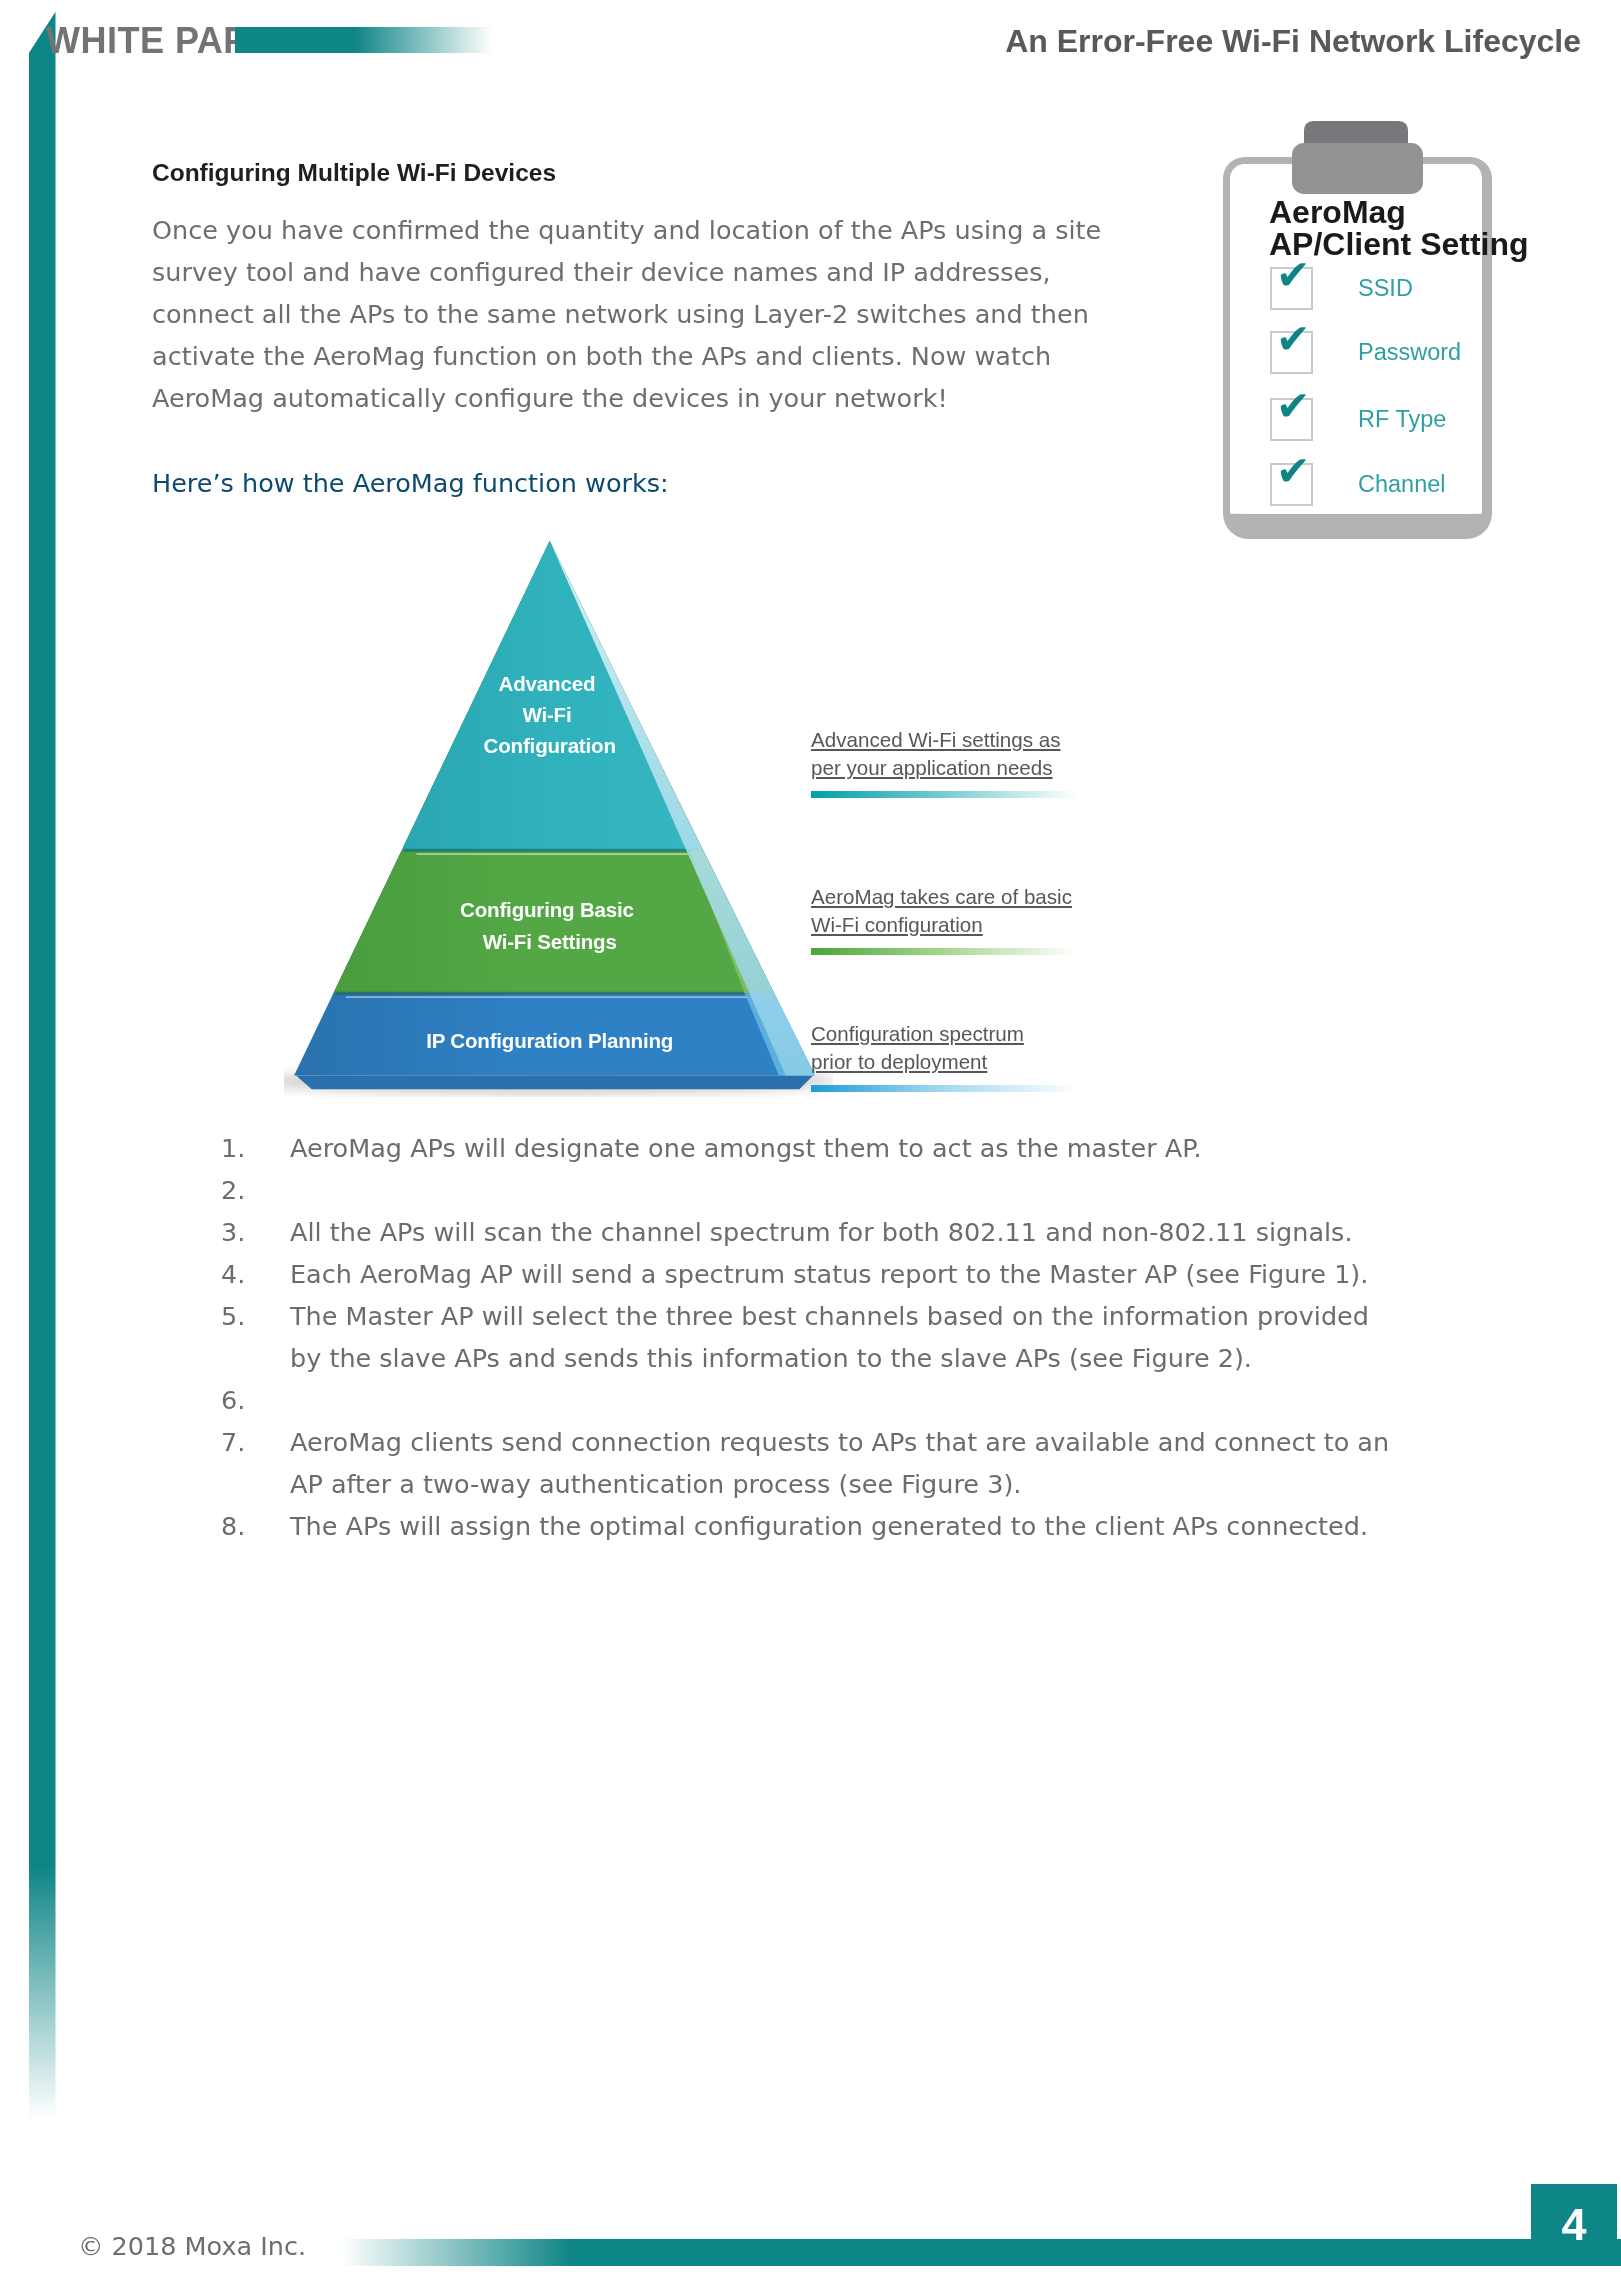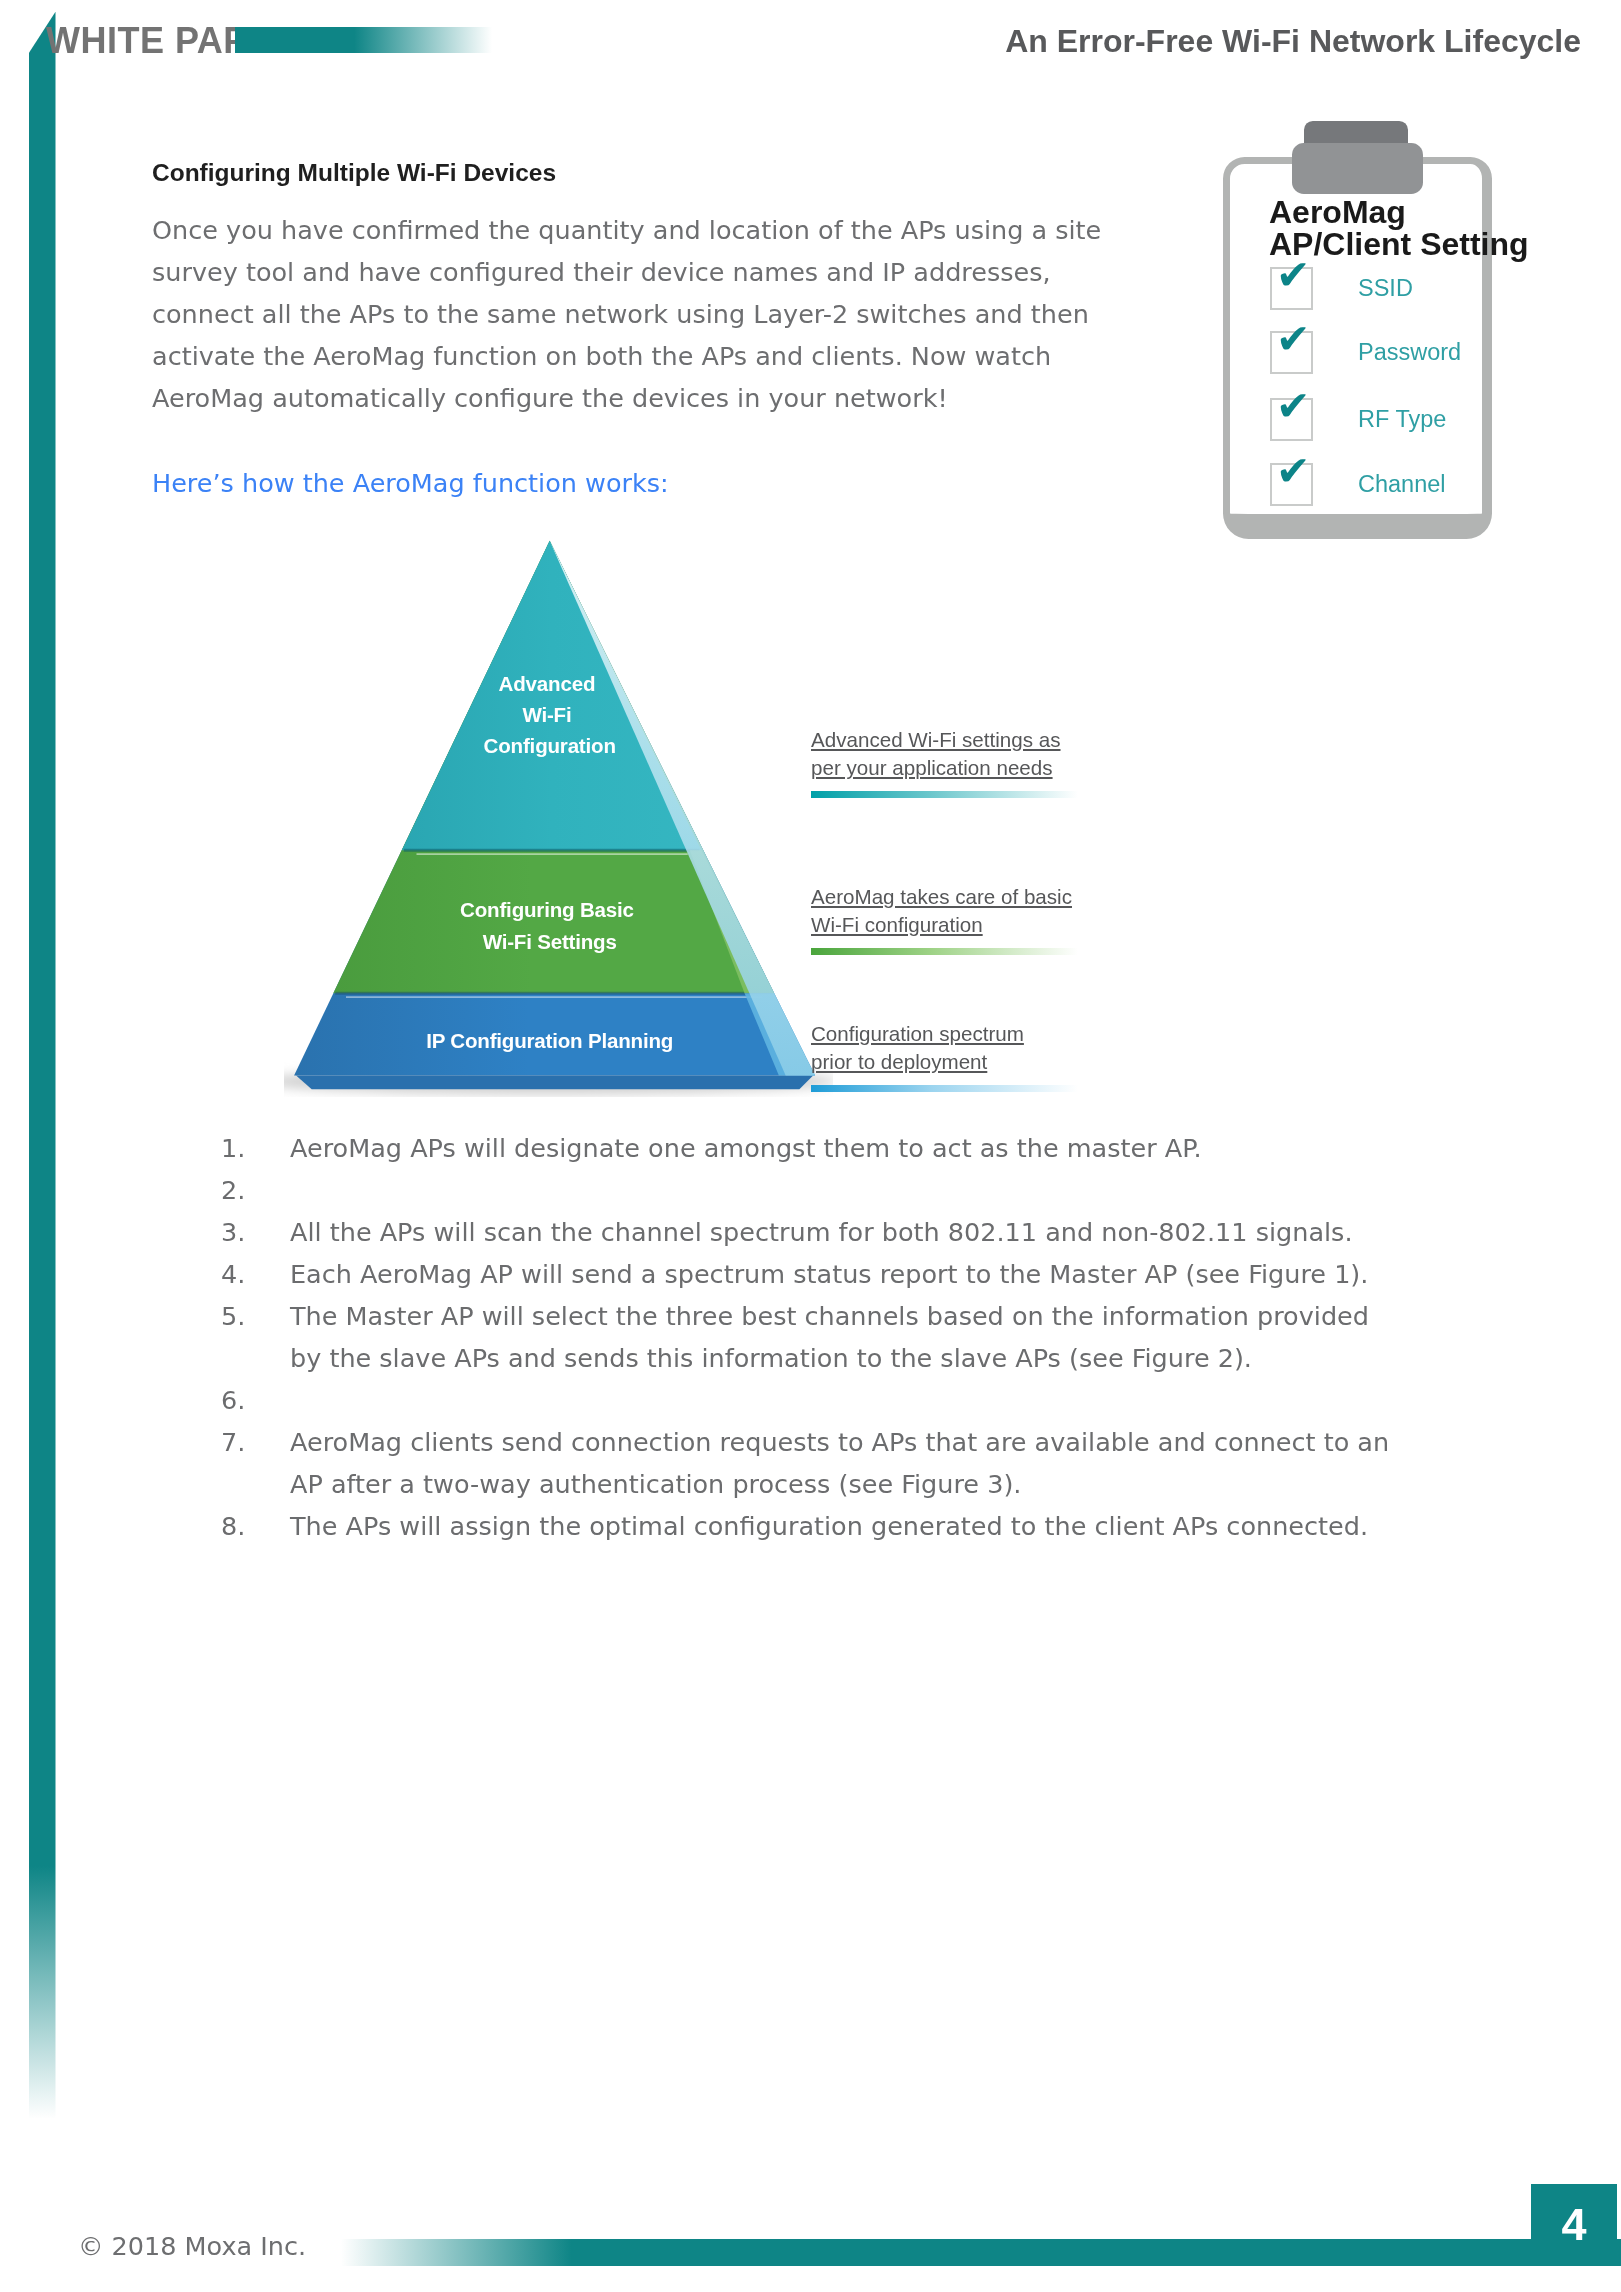--- a/index.html
+++ b/index.html
@@ -31,21 +31,21 @@
     position:absolute;left:152px;top:159px;font-size:24.5px;font-weight:bold;
     color:#1f1f1f;white-space:nowrap;
   }
   .paragraph{
     position:absolute;left:152px;top:209px;
     font-family:"DejaVu Sans",sans-serif;font-size:25.5px;color:#6d6e70;
   }
   .paragraph .line{display:block;height:42px;line-height:42px;white-space:nowrap;}
   .lead-in{
     position:absolute;left:152px;top:462px;height:42px;line-height:42px;
-    font-family:"DejaVu Sans",sans-serif;font-size:25.5px;color:#3b82f6;white-space:nowrap;
+    font-family:"DejaVu Sans",sans-serif;font-size:25.5px;color:#0c4a6e;white-space:nowrap;
   }
   
   .clipboard-board{
     position:absolute;left:1223px;top:157px;width:269px;height:382px;
     box-sizing:border-box;background:#fff;
     border:7.8px solid #b2b4b3;border-right-width:10.8px;border-bottom-width:25.5px;
     border-radius:21.6px 21.6px 25.5px 25.5px;
   }
   .clip-tab{
     position:absolute;left:1304px;top:121px;width:104px;height:33px;

